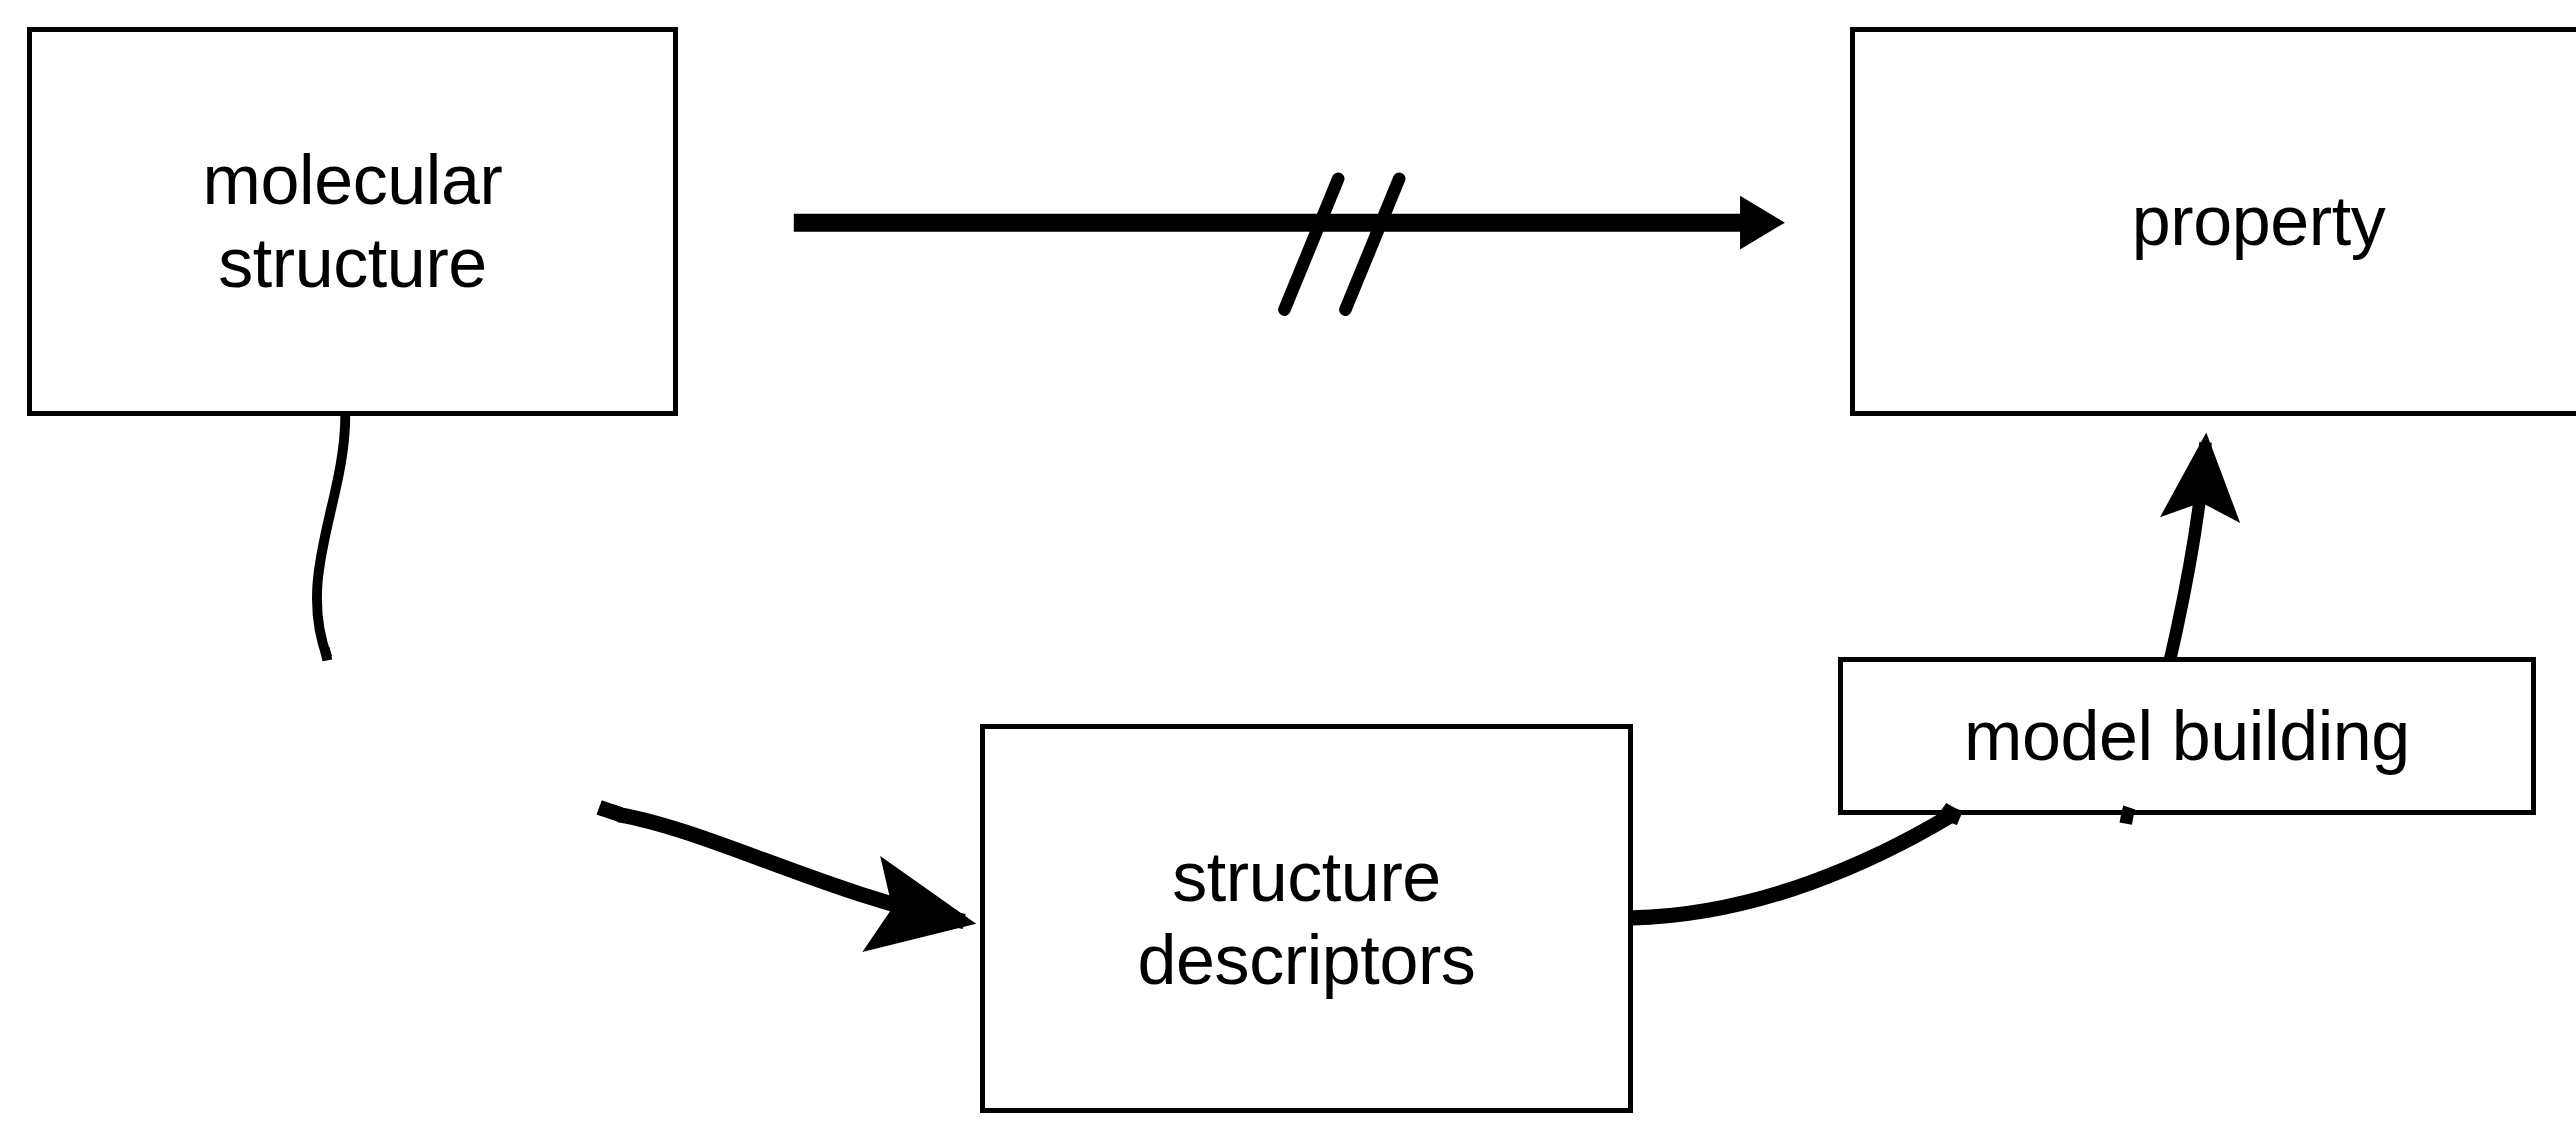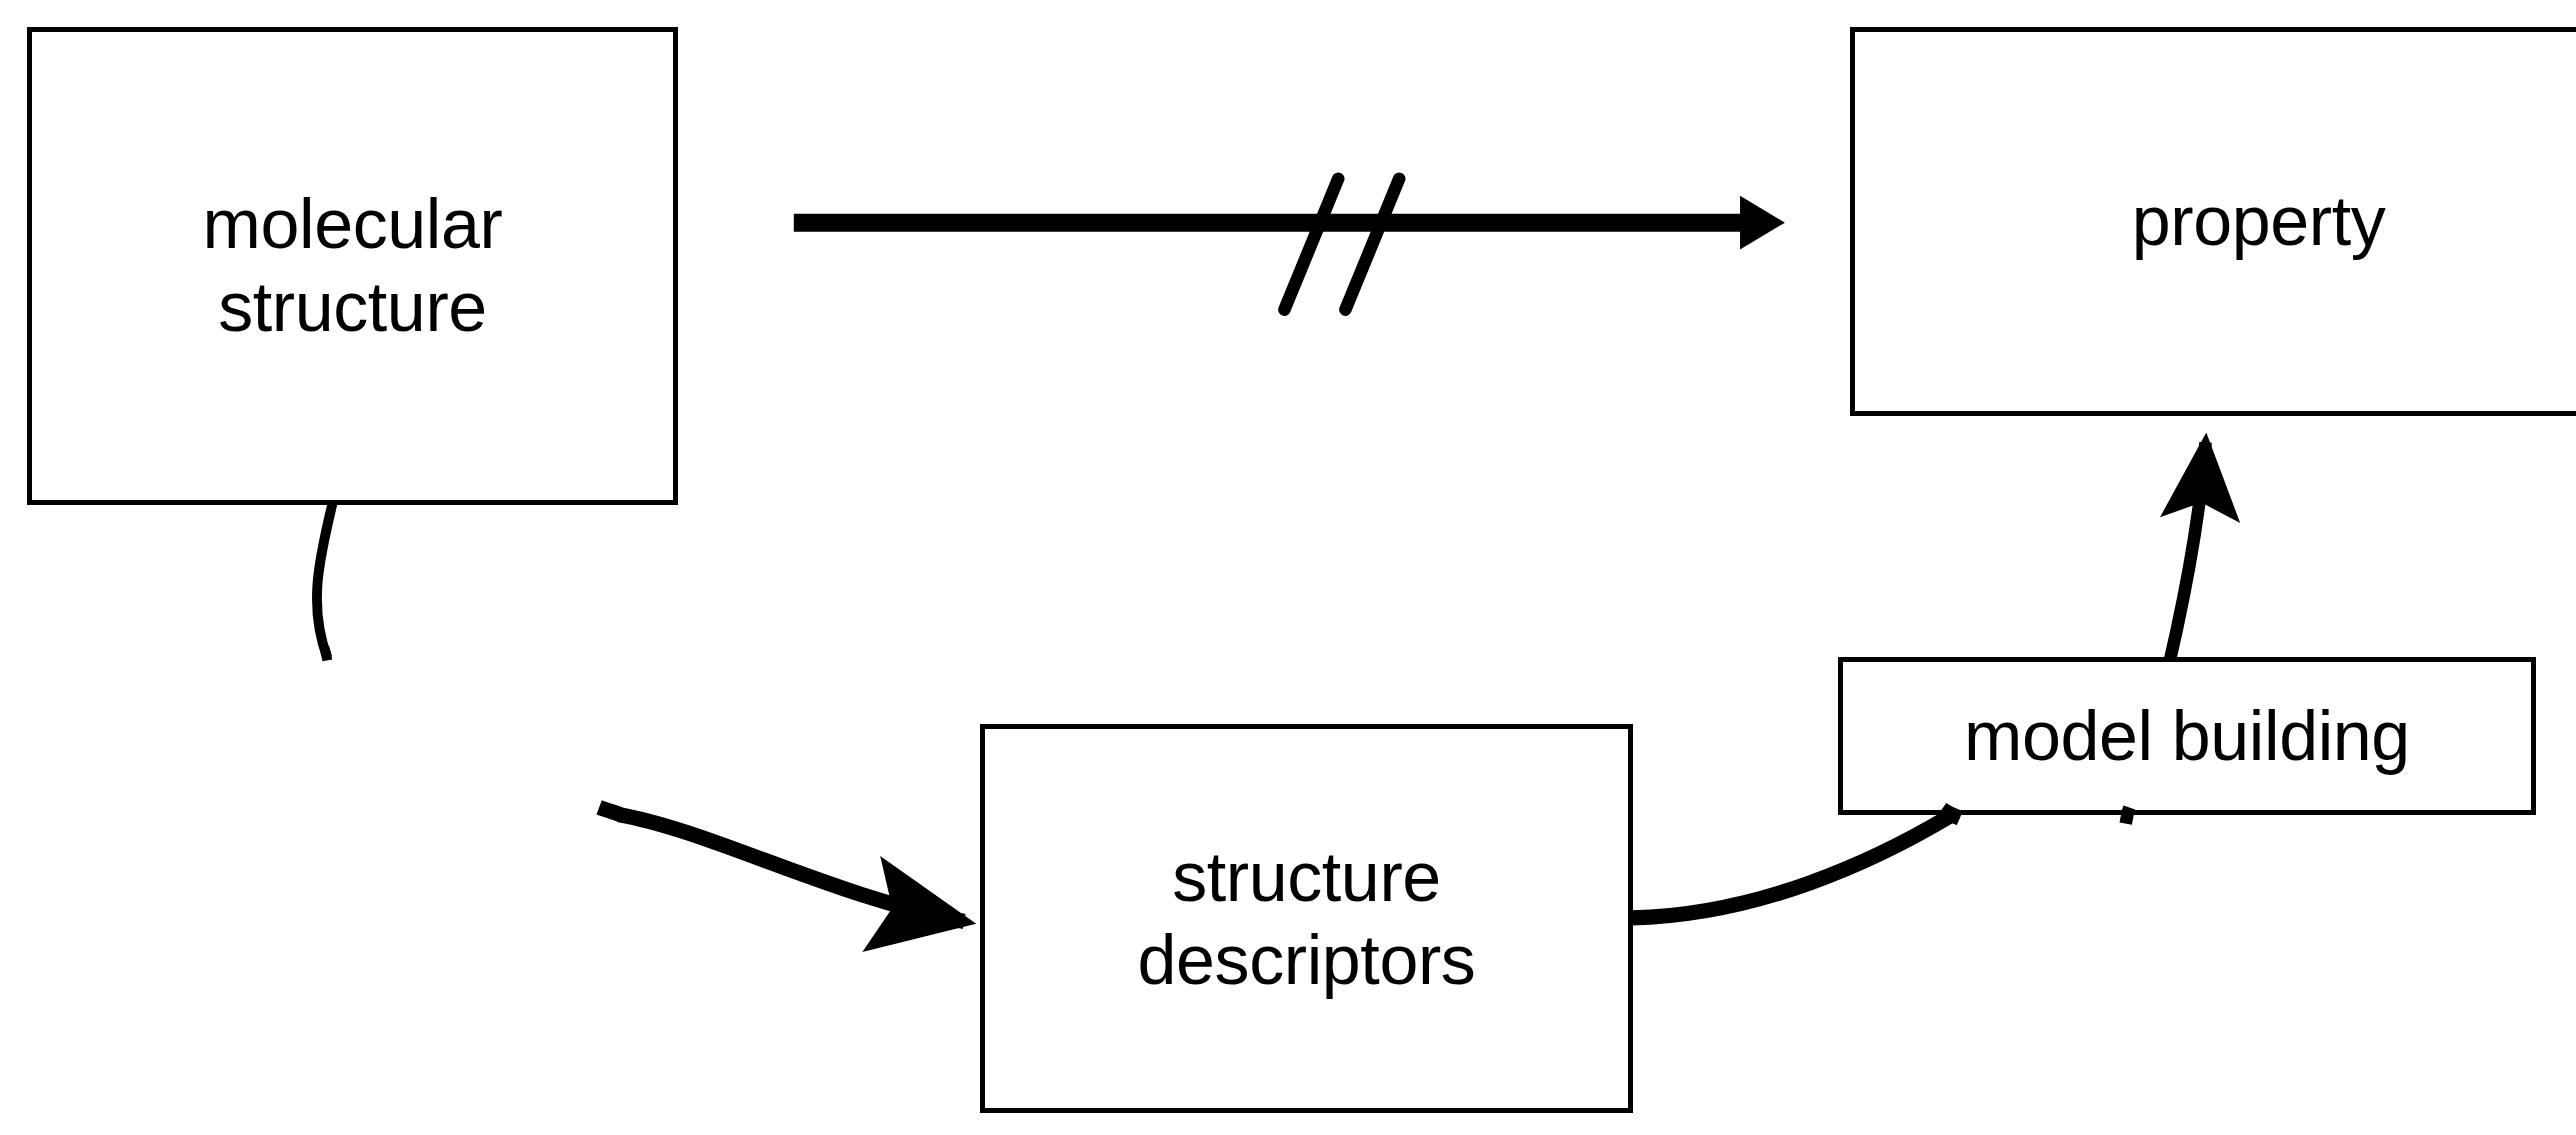--- a/index.html
+++ b/index.html
@@ -31,21 +31,21 @@
     line-height: 1.18;
     color: #000000;
     text-align: center;
     white-space: pre-line;
     letter-spacing: -0.4px;
   }
   #node-molecular-structure {
     left: 27px;
     top: 27px;
     width: 651px;
-    height: 478px;
+    height: 389px;
   }
   #node-property {
     left: 1850px;
     top: 27px;
     width: 817px;
     height: 389px;
   }
   #node-representation {
     left: 130px;
     top: 657px;

